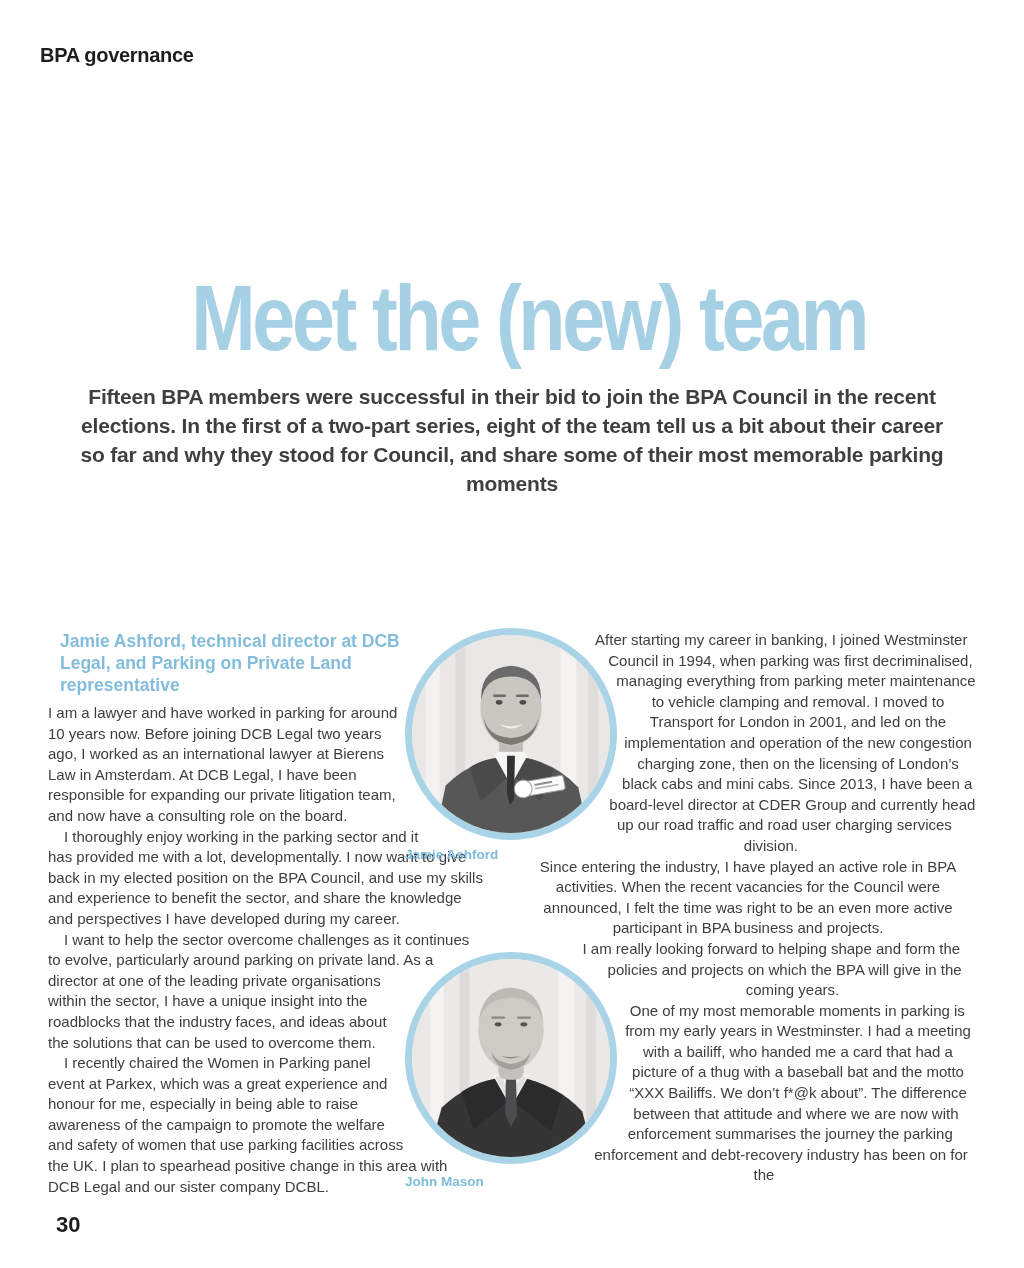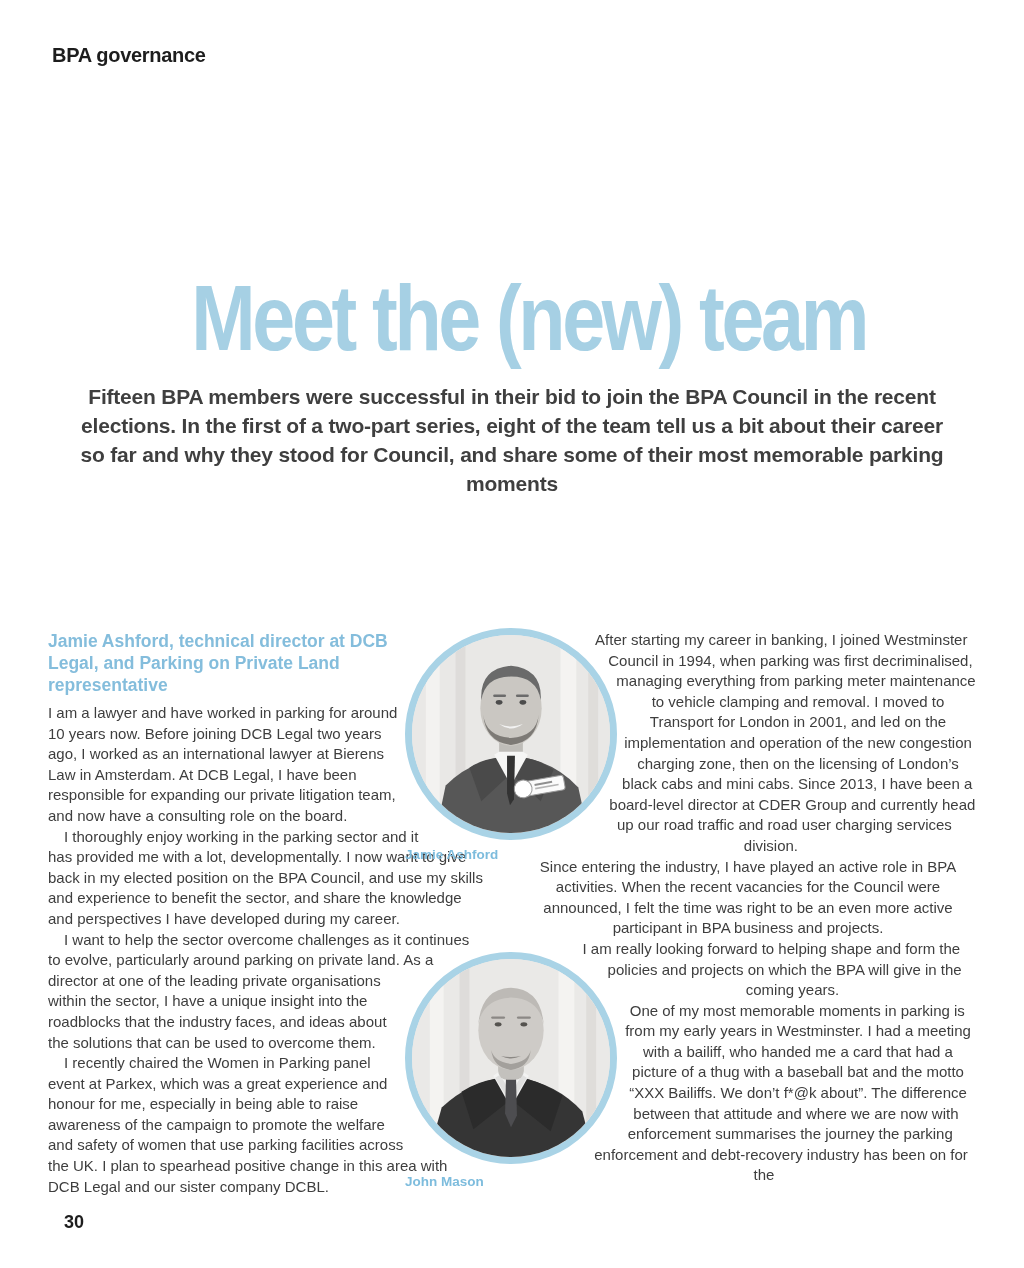--- a/index.html
+++ b/index.html
@@ -7,21 +7,21 @@
   #page {
     position: relative;
     width: 1024px;
     height: 1268px;
     background: #ffffff;
     font-family: "Liberation Sans", sans-serif;
     overflow: hidden;
   }
   .kicker {
     position: absolute;
-    left: 52px; top: 44px;
+    left: 40px; top: 44px;
     font-size: 20px; font-weight: 700;
     color: #1d1d1d; letter-spacing: -0.3px;
   }
   .title-wrap {
     position: absolute;
     left: 17px; top: 266px; width: 100%;
     text-align: center;
   }
   .title-text {
     display: inline-block;
@@ -47,21 +47,21 @@
     top: 630px;
     font-size: 15px; line-height: 20.6px;
     color: #3e3e3e;
   }
   .col-left  { left: 48px;  width: 442px; text-align: left; }
   .col-right { left: 520px; width: 456px; text-align: center; }
   .col-heading {
     font-weight: 700;
     font-size: 17.5px; line-height: 22px;
     color: #84bddc;
-    margin: 0 0 7px 0;
+    margin: 0 0 7px 12px;
   }
   .col p { margin: 0; }
   .col-left p + p { text-indent: 16px; }
 
   
   .spacer-r1 { float: right; width: 90px;  height: 250px;
                shape-outside: circle(114px at 111px 106px); }
   .spacer-r2 { float: right; clear: right; width: 90px; height: 216px;
                margin-top: 73px;
                shape-outside: circle(114px at 111px 179px); }
@@ -86,22 +86,22 @@
   .caption {
     position: absolute;
     left: 405px; width: 212px;
     font-size: 13.5px; font-weight: 700;
     color: #7dbcdd;
   }
   #caption-jamie { top: 847px; }
   #caption-john  { top: 1174px; }
   .page-number {
     position: absolute;
-    left: 64px; top: 1212px;
-    font-size: 18px; font-weight: 700;
+    left: 56px; top: 1212px;
+    font-size: 22px; font-weight: 700;
     color: #1d1d1d;
   }
 </style>
 </head>
 <body>
 
 <div id="page">
 
   <div class="kicker">BPA governance</div>
 

